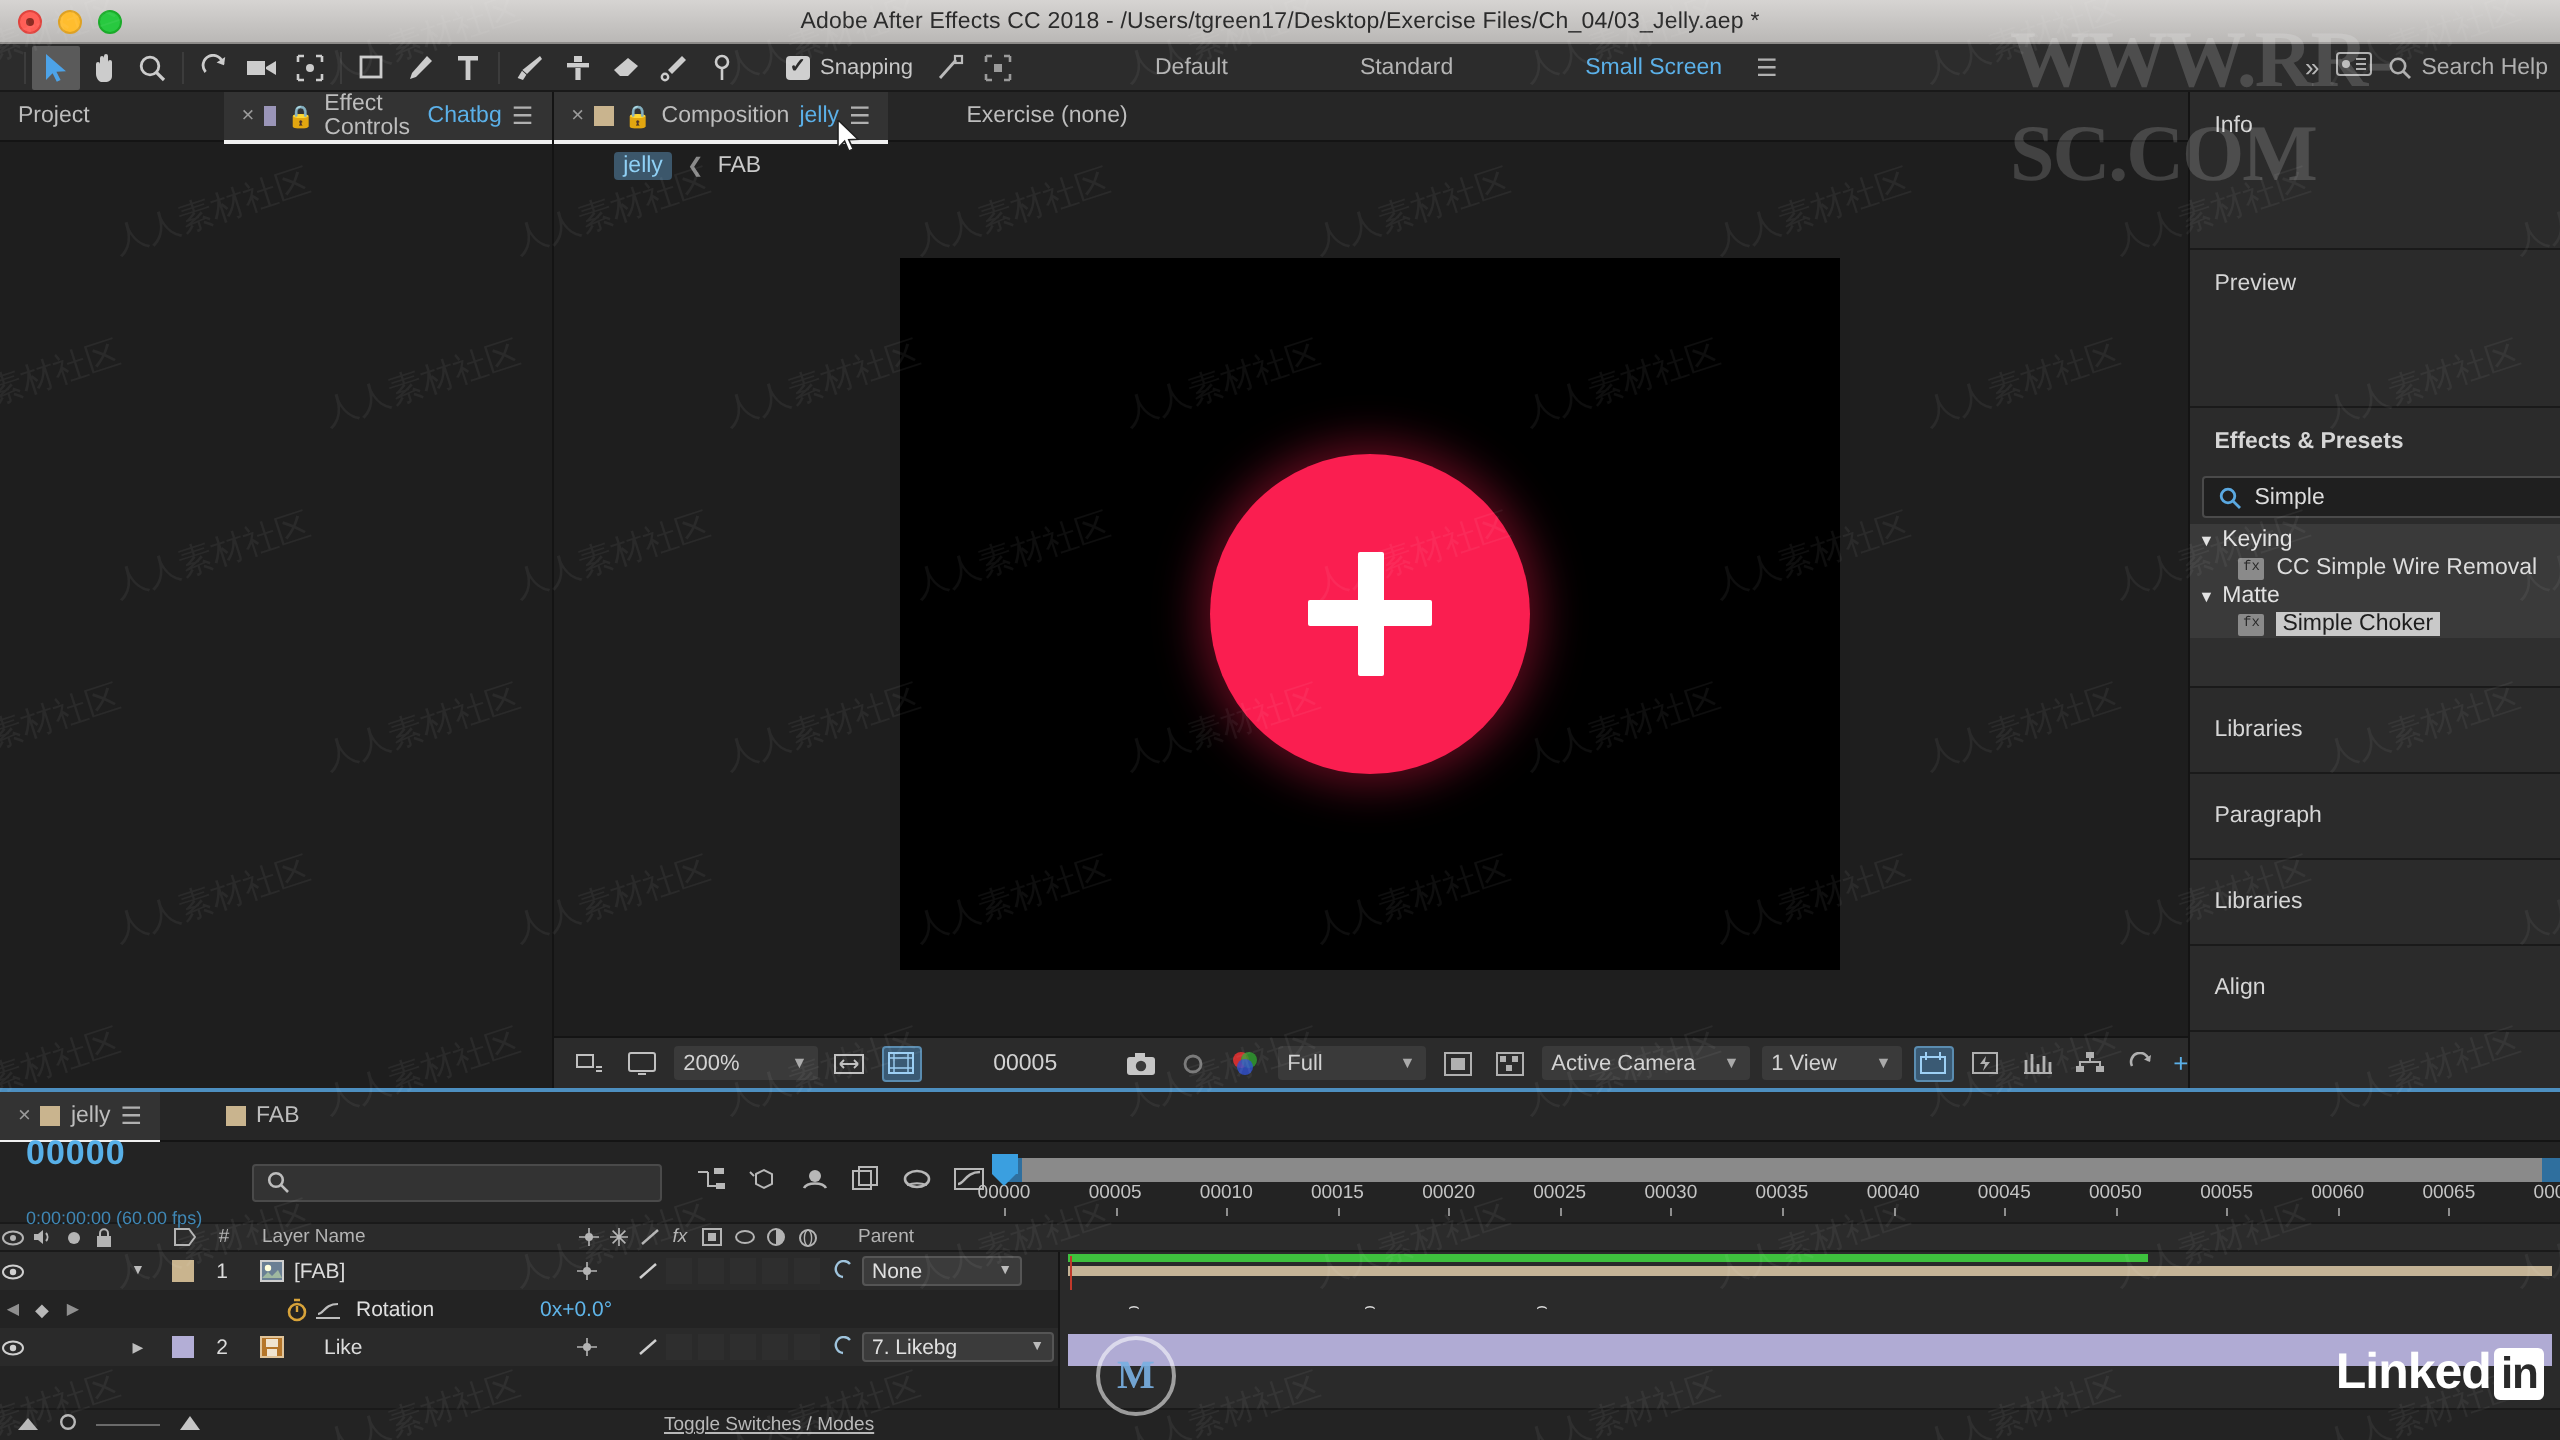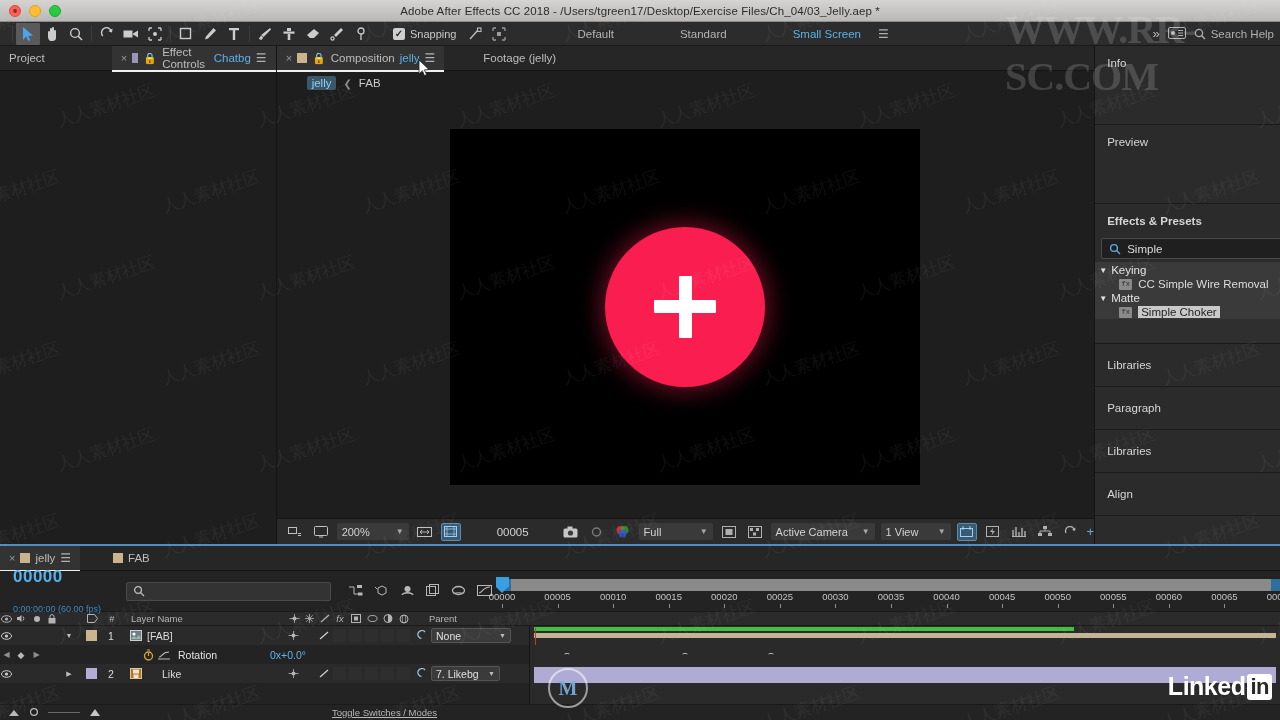--- a/index.html
+++ b/index.html
@@ -414,21 +414,21 @@
       <div class="ptab active">
         <span class="x">×</span>
         <span class="swatch tan"></span>
         <span class="lock">🔒</span>
         <span>Composition</span>
         <span class="hl">jelly</span>
         <span class="hamb">☰</span>
         <div class="ptab-underline"></div>
       </div>
       <div class="ptab" style="margin-left:30px;">
-        <span>Footage (jelly)</span>
+        <span>Exercise (none)</span>
       </div>
     </div>
     <div id="comp-breadcrumb">
       <span class="bc-chip">jelly</span>
       <span class="bc-arrow">❮</span>
       <span class="bc-plain">FAB</span>
     </div>
     <div id="comp-stage">
       <div id="comp-canvas" style="background: rgb(0, 0, 0);">
         <div id="fab" style="background: rgb(250, 30, 80);">
@@ -933,21 +933,21 @@
             <span class="blk"></span>
           </span>
         <span class="swbox">
             <span class="blk"></span>
           </span>
         <span style="width:20px;display:flex;justify-content:center;">
           <svg width="11" height="11" viewBox="0 0 11 11">
               <path d="M9 2a4 4 0 10-3.5 6.5" fill="none" stroke="#9fc4dd" stroke-width="1.2"></path>
             </svg>
         </span>
-        <span class="parentsel" style="width:69px">
+        <span class="parentsel" style="width:96px">
           <span>7. Likebg</span>
           <span style="font-size:7px;color:#bbb;">▼</span>
         </span>
       </div>
     </div>
 
     <div id="tl-tracks">
       <div class="track" style="top:0;height:19px;">
         <div style="position:absolute;left:4px;right:4px;top:7px;height:5px;background:#c4b396;"></div>
         <div style="position:absolute;left:4px;width:72%;top:1px;height:4px;background:#3ec13e;"></div>

